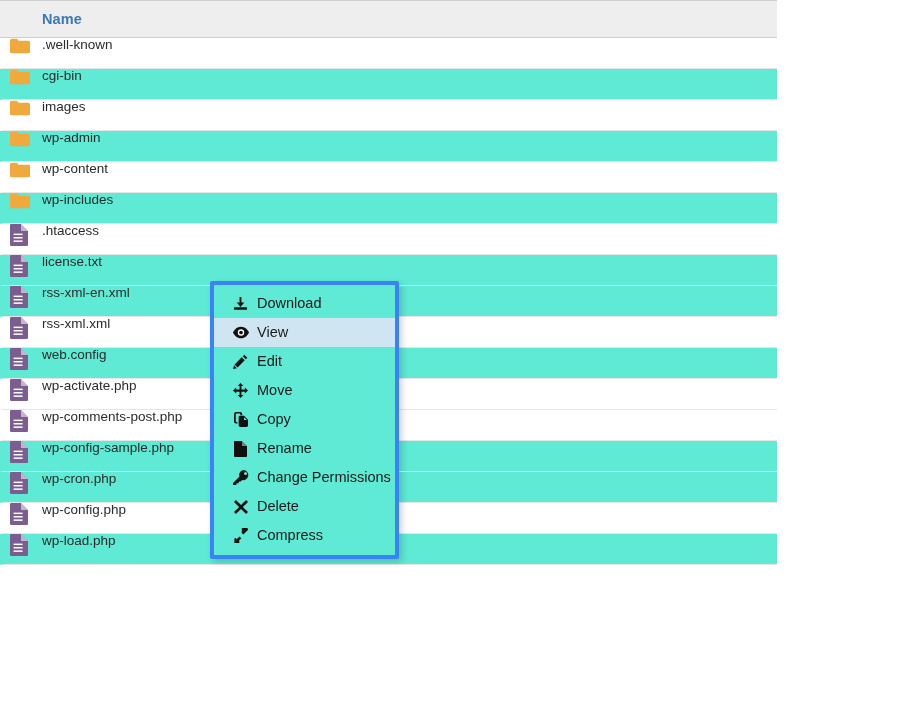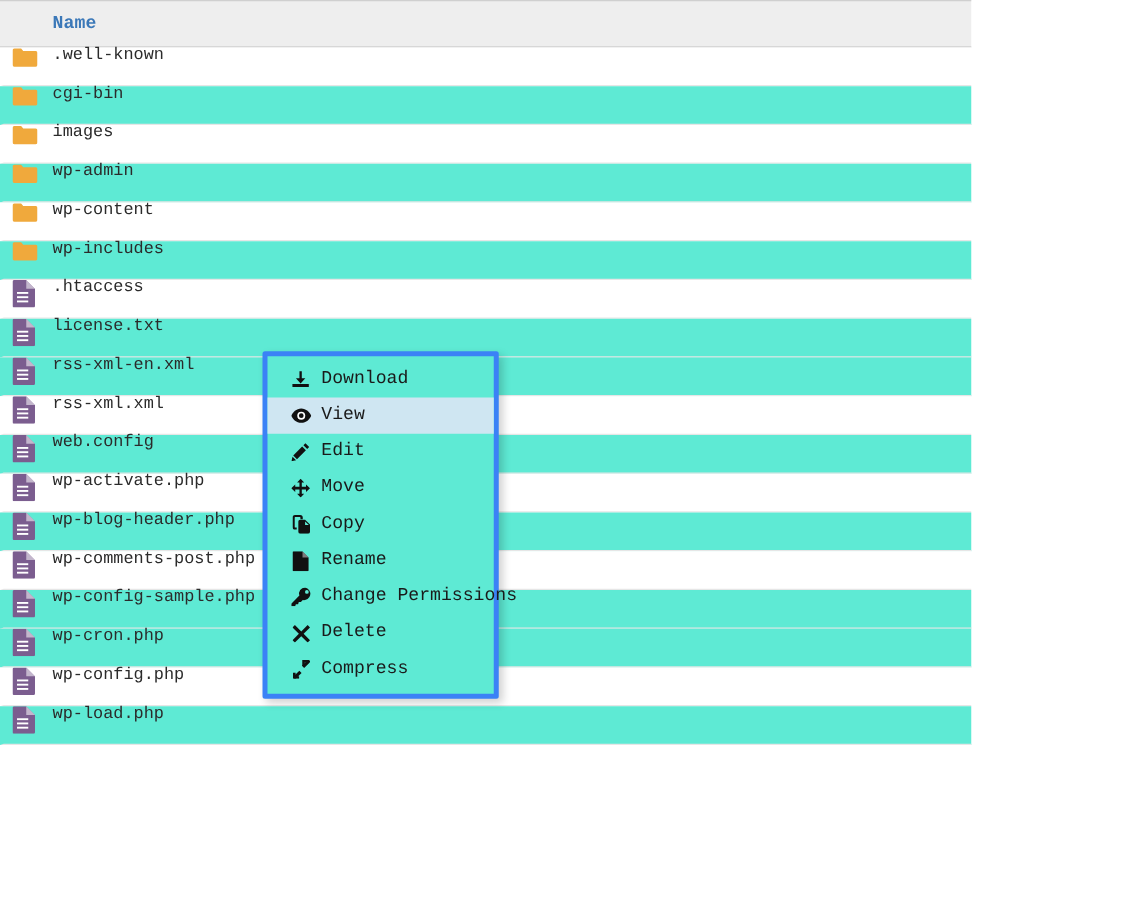--- a/index.html
+++ b/index.html
@@ -15,21 +15,20 @@
     font-size: 14px;
     color: #333333;
     -webkit-font-smoothing: antialiased;
   }
 
   
   #file-manager {
     position: relative;
     width: 777px;
     height: 724px;
-    font-family: Liberation Mono, monospace;
   }
 
   .fm-header {
     height: 38px;
     background: #eeeeee;
     border-top: 1px solid #cfcfcf;
     border-bottom: 1px solid #cfcfcf;
     display: flex;
     align-items: center;
     box-sizing: border-box;
@@ -243,32 +242,20 @@
           <svg width="18" height="22" viewBox="0 0 18 22">
             <path fill="#7b5d8f" d="M0 1.2A1.2 1.2 0 0 1 1.2 0H11l7 7v13.8a1.2 1.2 0 0 1-1.2 1.2H1.2A1.2 1.2 0 0 1 0 20.8z"></path>
             <path fill="#ffffff" fill-opacity=".55" d="M11 0l7 7h-7z"></path>
             <rect x="3.6" y="9.6" width="9" height="1.5" fill="#ffffff"></rect>
             <rect x="3.6" y="13" width="9" height="1.5" fill="#ffffff"></rect>
             <rect x="3.6" y="16.4" width="9" height="1.5" fill="#ffffff"></rect>
           </svg>
         </span>
         <span class="fm-name">wp-activate.php</span>
       </div>
-      <div class="fm-row alt">
-        <span class="fm-icon">
-          <svg width="18" height="22" viewBox="0 0 18 22">
-            <path fill="#7b5d8f" d="M0 1.2A1.2 1.2 0 0 1 1.2 0H11l7 7v13.8a1.2 1.2 0 0 1-1.2 1.2H1.2A1.2 1.2 0 0 1 0 20.8z"></path>
-            <path fill="#ffffff" fill-opacity=".55" d="M11 0l7 7h-7z"></path>
-            <rect x="3.6" y="9.6" width="9" height="1.5" fill="#ffffff"></rect>
-            <rect x="3.6" y="13" width="9" height="1.5" fill="#ffffff"></rect>
-            <rect x="3.6" y="16.4" width="9" height="1.5" fill="#ffffff"></rect>
-          </svg>
-        </span>
-        <span class="fm-name">wp-blog-header.php</span>
-      </div>
       <div class="fm-row">
         <span class="fm-icon">
           <svg width="18" height="22" viewBox="0 0 18 22">
             <path fill="#7b5d8f" d="M0 1.2A1.2 1.2 0 0 1 1.2 0H11l7 7v13.8a1.2 1.2 0 0 1-1.2 1.2H1.2A1.2 1.2 0 0 1 0 20.8z"></path>
             <path fill="#ffffff" fill-opacity=".55" d="M11 0l7 7h-7z"></path>
             <rect x="3.6" y="9.6" width="9" height="1.5" fill="#ffffff"></rect>
             <rect x="3.6" y="13" width="9" height="1.5" fill="#ffffff"></rect>
             <rect x="3.6" y="16.4" width="9" height="1.5" fill="#ffffff"></rect>
           </svg>
         </span>

